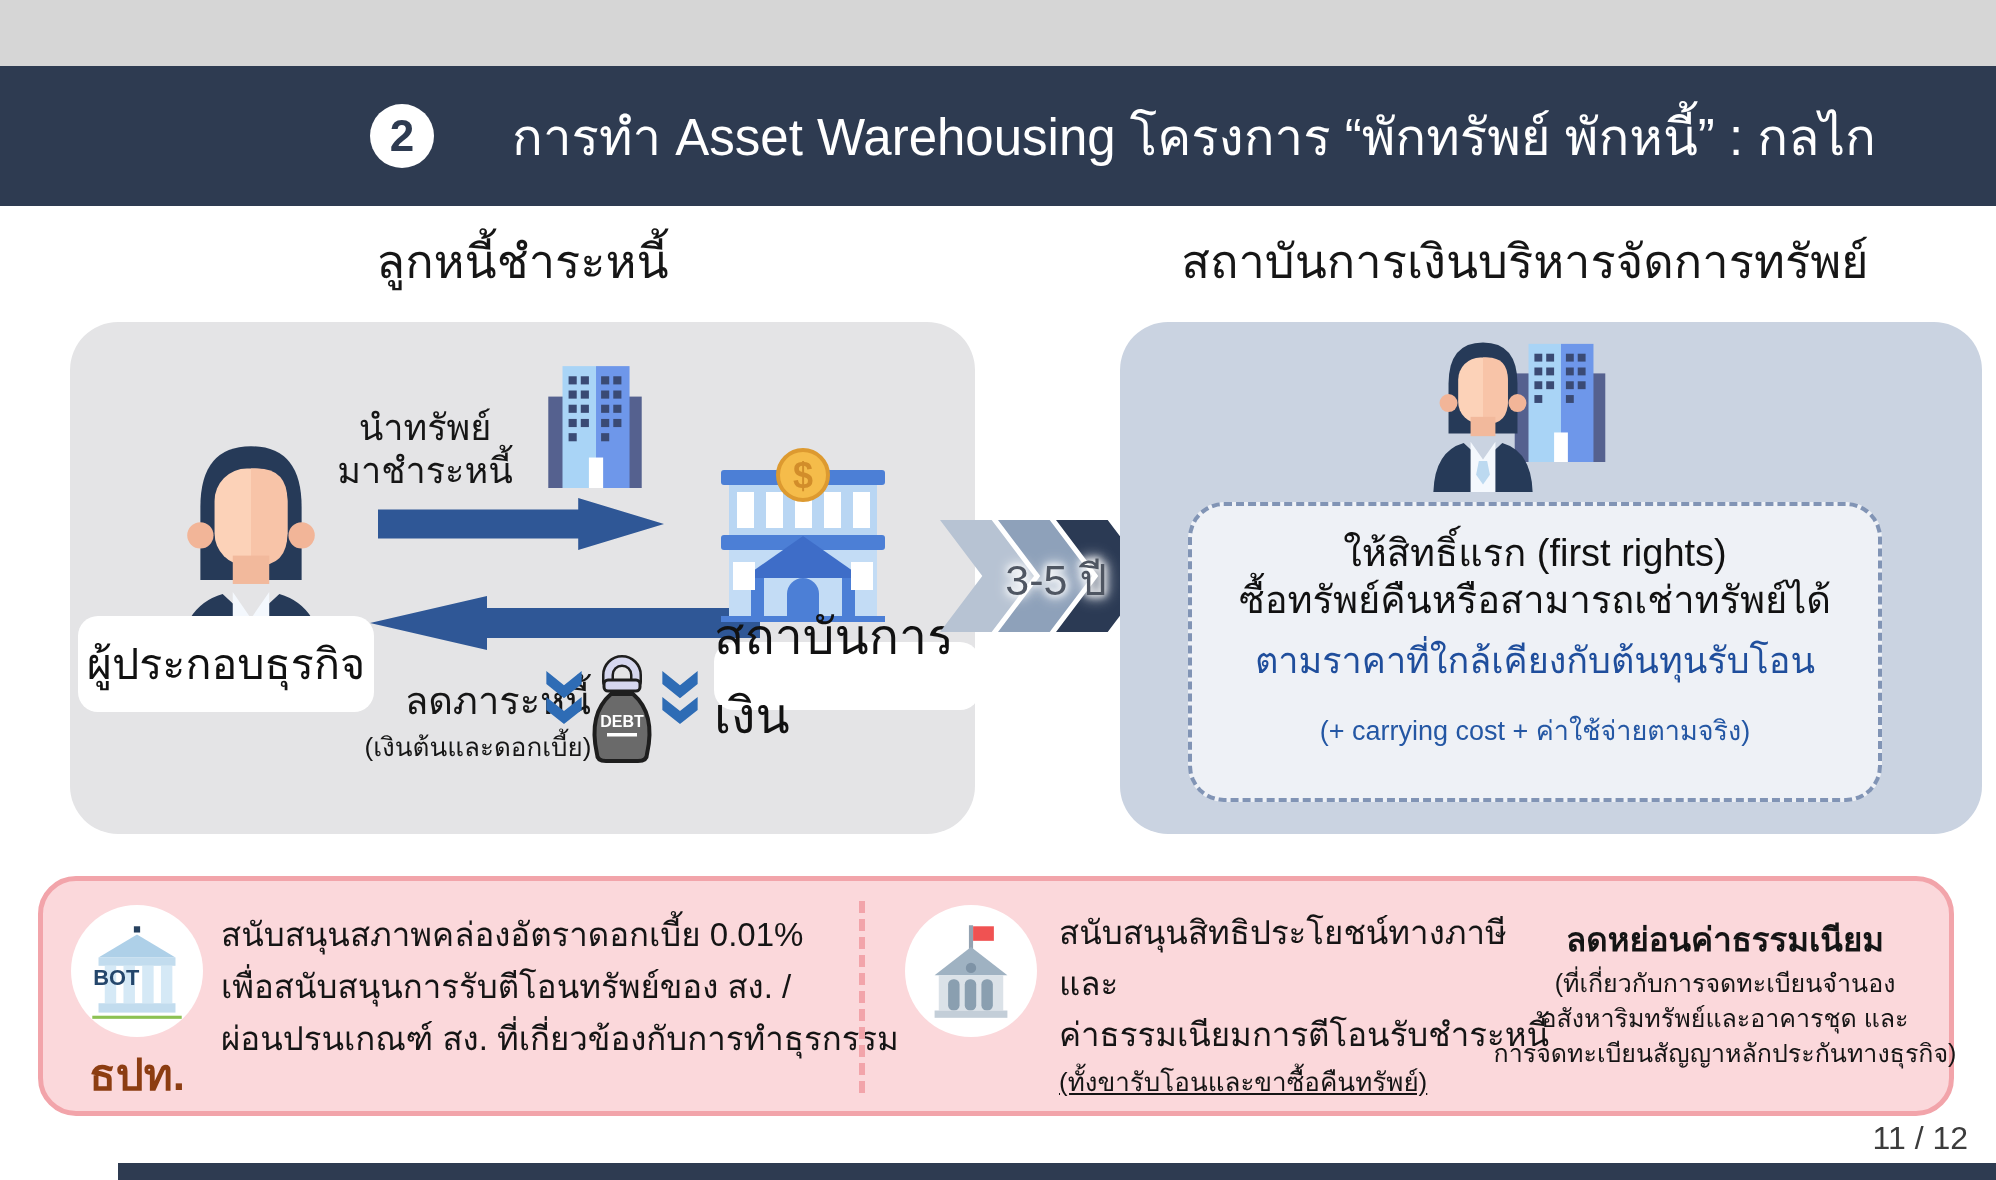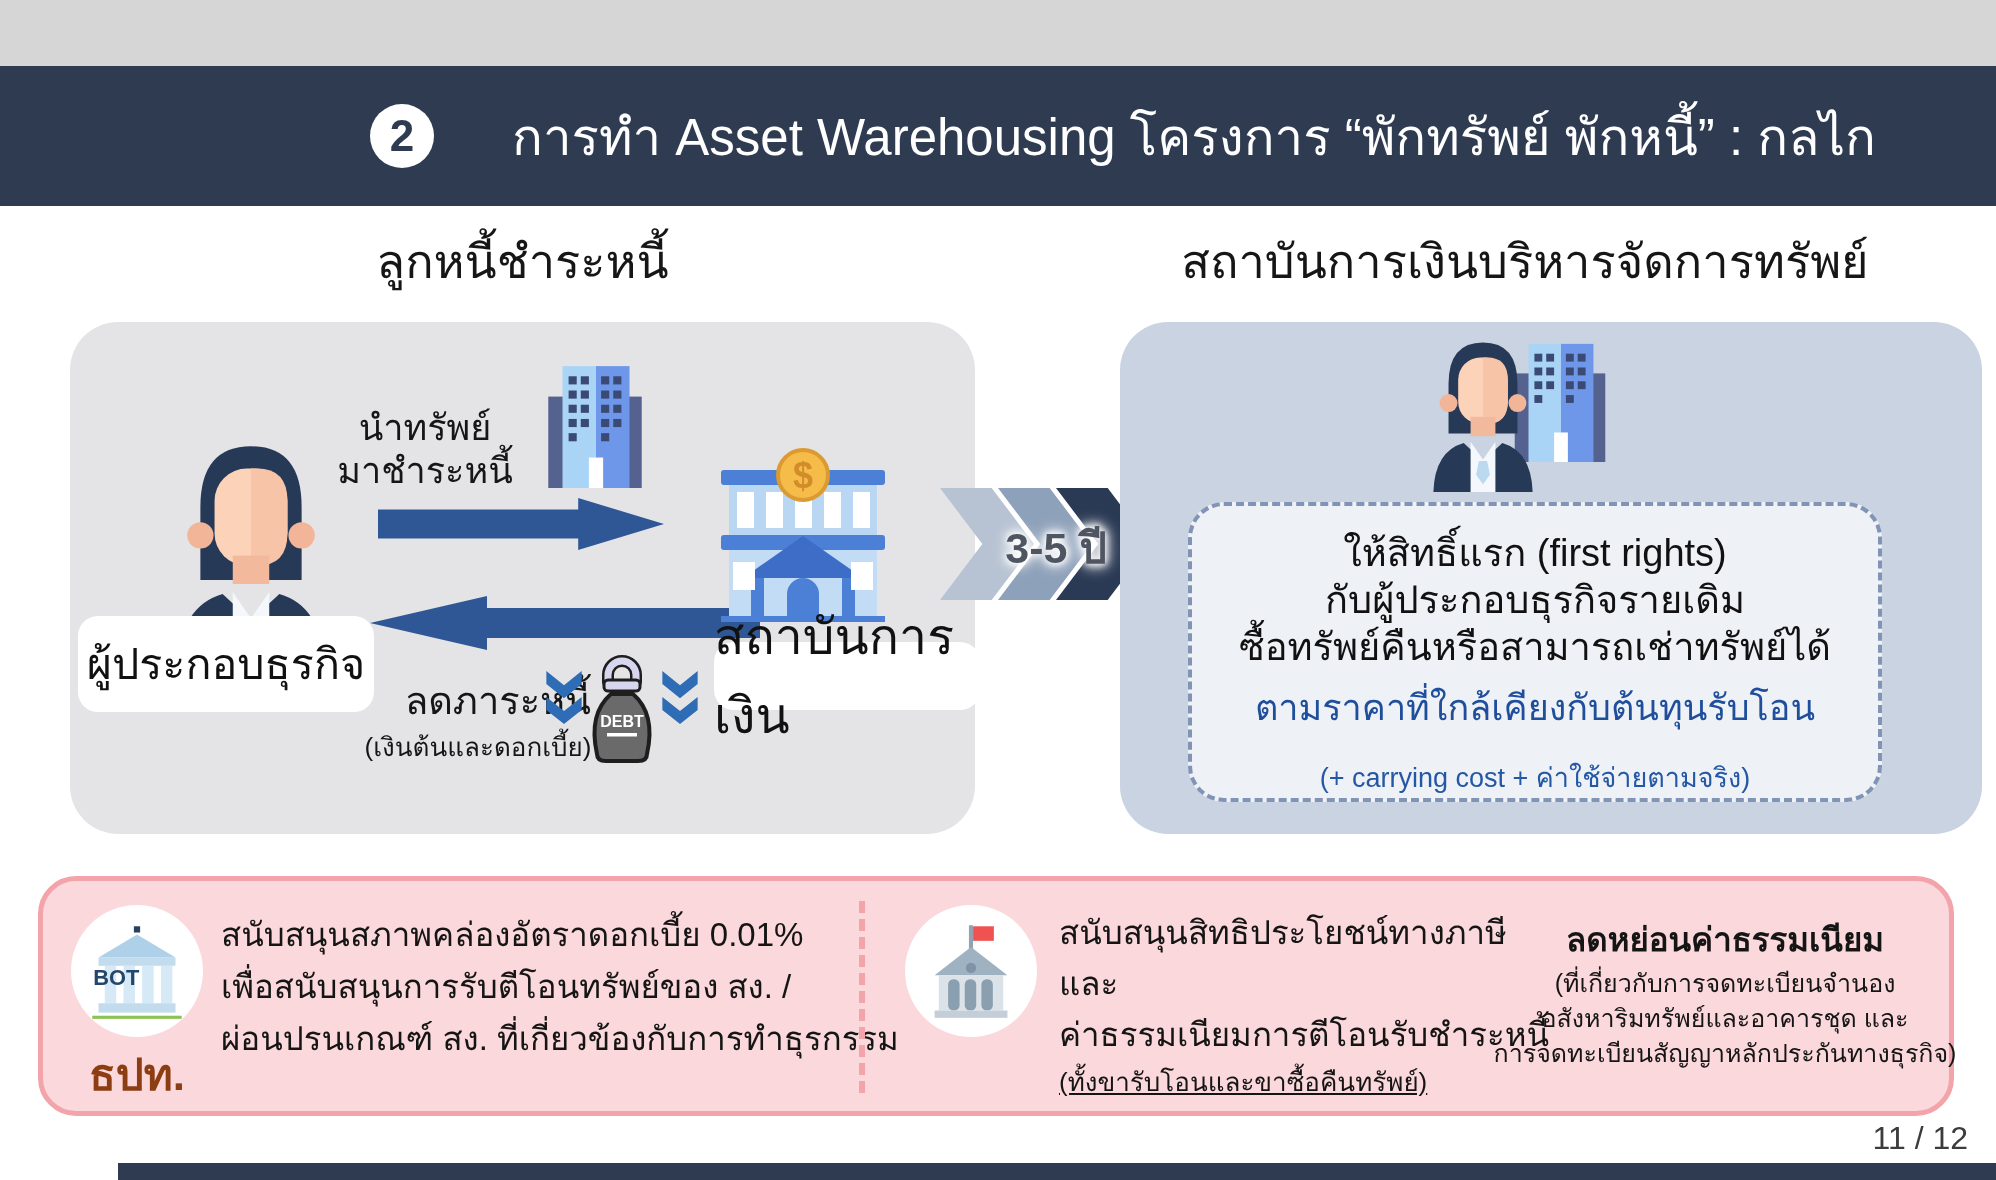--- a/index.html
+++ b/index.html
@@ -33,21 +33,21 @@
   .arrow-left{position:absolute;left:300px;top:274px;width:390px;height:54px;background:#2f5796;
               clip-path:polygon(100% 22%,30% 22%,30% 0,0 50%,30% 100%,30% 78%,100% 78%);}
   .bank-icon{position:absolute;left:645px;top:126px;width:176px;height:174px;}
   .reduce{position:absolute;left:298px;top:348px;width:260px;text-align:center;font-size:38px;}
   .reduce-sub{position:absolute;left:288px;top:404px;width:240px;text-align:center;font-size:26px;}
   .debt-group{position:absolute;left:474px;top:330px;display:flex;align-items:flex-start;}
   .debt-chev{width:40px;height:58px;margin-top:16px;}
   .debt-kettle{width:80px;height:112px;margin:0 -2px;}
 
   
-  .duration-chevrons{position:absolute;left:940px;top:488px;width:240px;height:144px;font-weight:bold;}
+  .duration-chevrons{position:absolute;left:940px;top:520px;width:240px;height:144px;}
   .chev{position:absolute;top:0;width:94px;height:112px;
         clip-path:polygon(0 0,55% 0,100% 50%,55% 100%,0 100%,45% 50%);}
   .chev1{left:0;background:#b7c3d3;}
   .chev2{left:58px;background:#8ea1ba;}
   .chev3{left:116px;background:#2b3a54;}
   .duration-label{position:absolute;left:16px;top:26px;width:200px;text-align:center;font-size:43px;color:#4f5662;
         text-shadow:0 0 6px #fff,0 0 10px #fff,0 0 14px #fff,0 0 18px #fff;}
 
   
   .manager-group{position:absolute;left:276px;top:8px;width:216px;height:164px;}
@@ -235,21 +235,20 @@
         <path d="M80 40 h6 q30 0 30 32 v32 q0 32 -30 32 h-6 z" fill="#f8c4a8"></path>
         <rect x="62" y="126" width="36" height="28" fill="#f2b99c"></rect>
         <path d="M8 235 Q10 176 52 164 L80 190 L108 164 Q150 176 152 235 Z" fill="#263a58"></path>
         <path d="M62 162 L80 188 L98 162 L98 235 L62 235 Z" fill="#f4f8fd"></path>
         <path d="M74 190 h12 l4 20 -10 14 -10 -14 z" fill="#bcd9f0"></path>
       </svg>
     </div>
 
     <div class="rights-box">
       <div class="rights-line">ให้สิทธิ์แรก (first rights)</div>
-      <div class="rights-line">กับผู้ประกอบธุรกิจรายเดิม</div>
       <div class="rights-line">ซื้อทรัพย์คืนหรือสามารถเช่าทรัพย์ได้</div>
       <div class="rights-price">ตามราคาที่ใกล้เคียงกับต้นทุนรับโอน</div>
       <div class="rights-price-sub">(+ carrying cost + ค่าใช้จ่ายตามจริง)</div>
     </div>
   </section>
 
   <section class="support-box">
     <div class="circle-icon bot-circle">
       <svg viewBox="0 0 100 100">
         <path d="M13 37 L50 15 87 37 Z" fill="#aed0e8"></path>

